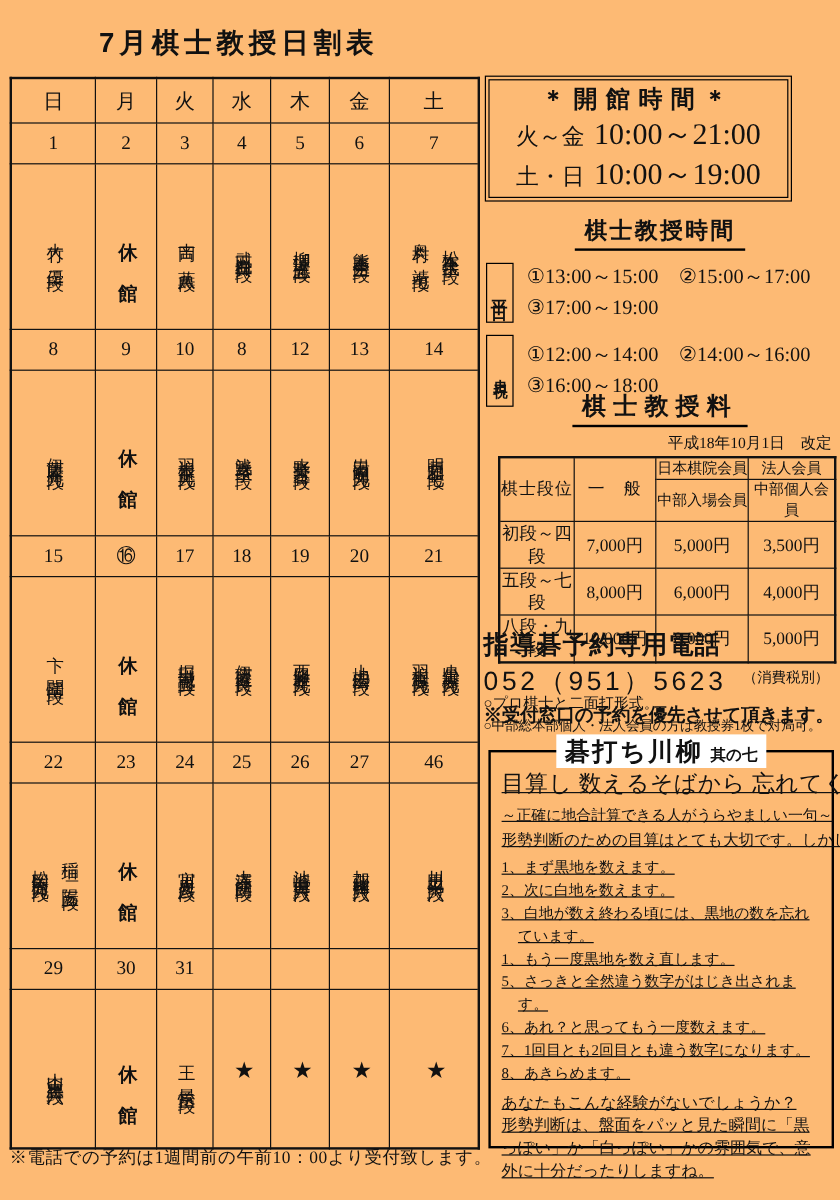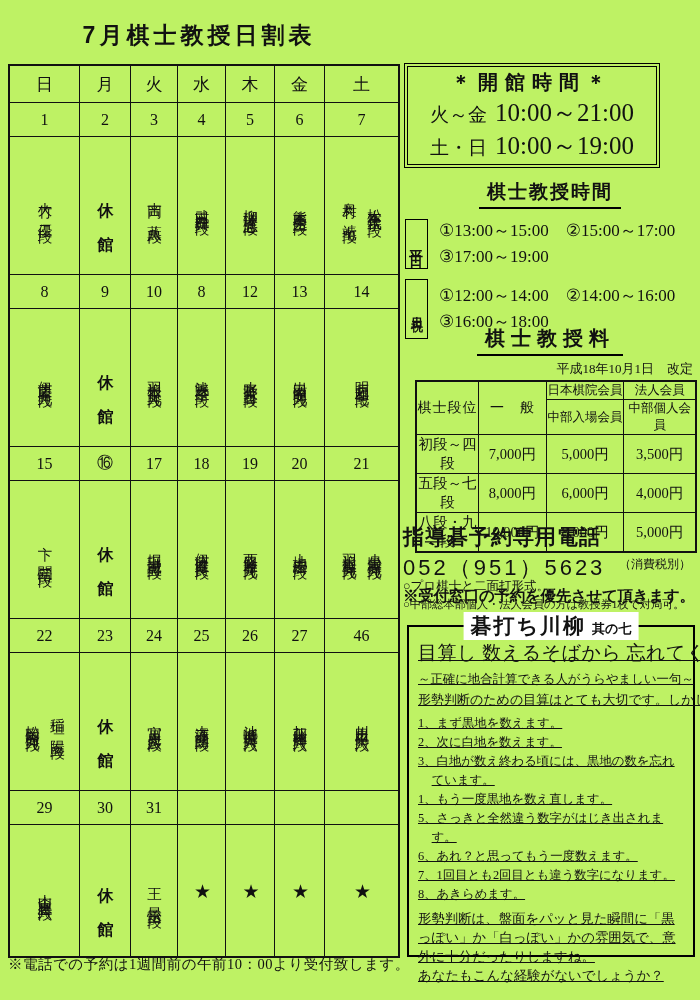--- a/index.html
+++ b/index.html
@@ -1,16 +1,16 @@
 <!DOCTYPE html>
 <html><head>
 <meta charset="utf-8">
 <style>
   html,body{margin:0;padding:0;background:#fff;}
-  .page{position:relative;width:700px;height:1000px;background:#bef264;color:#111;
+  .page{position:relative;width:700px;height:1000px;background:#fdba74;color:#111;
         font-family:"Liberation Serif",serif;overflow:hidden;}
 
   .page-title{position:absolute;top:20px;left:0;width:398px;text-align:center;
     font-family:"Liberation Sans",sans-serif;font-weight:700;font-size:23px;letter-spacing:4px;}
 
   
   table.cal{position:absolute;left:8px;top:64px;border-collapse:collapse;table-layout:fixed;
     border:2.5px solid #111;}
   table.cal td,table.cal th{border:1.2px solid #111;padding:0;text-align:center;vertical-align:middle;
     font-weight:400;}
@@ -435,19 +435,19 @@
         <div class="step">1、まず黒地を数えます。</div>
         <div class="step">2、次に白地を数えます。</div>
         <div class="step">3、白地が数え終わる頃には、黒地の数を忘れています。</div>
         <div class="step">1、もう一度黒地を数え直します。</div>
         <div class="step">5、さっきと全然違う数字がはじき出されます。</div>
         <div class="step">6、あれ？と思ってもう一度数えます。</div>
         <div class="step">7、1回目とも2回目とも違う数字になります。</div>
         <div class="step">8、あきらめます。</div>
       </div>
       <div class="closing">
+        <div>あなたもこんな経験がないでしょうか？</div>
         <div>形勢判断は、盤面をパッと見た瞬間に「黒っぽい」か「白っぽい」かの雰囲気で、意外に十分だったりしますね。</div>
-        <div>あなたもこんな経験がないでしょうか？</div>
       </div>
     </div>
   </div>
 
 </div>
 
 </body></html>

